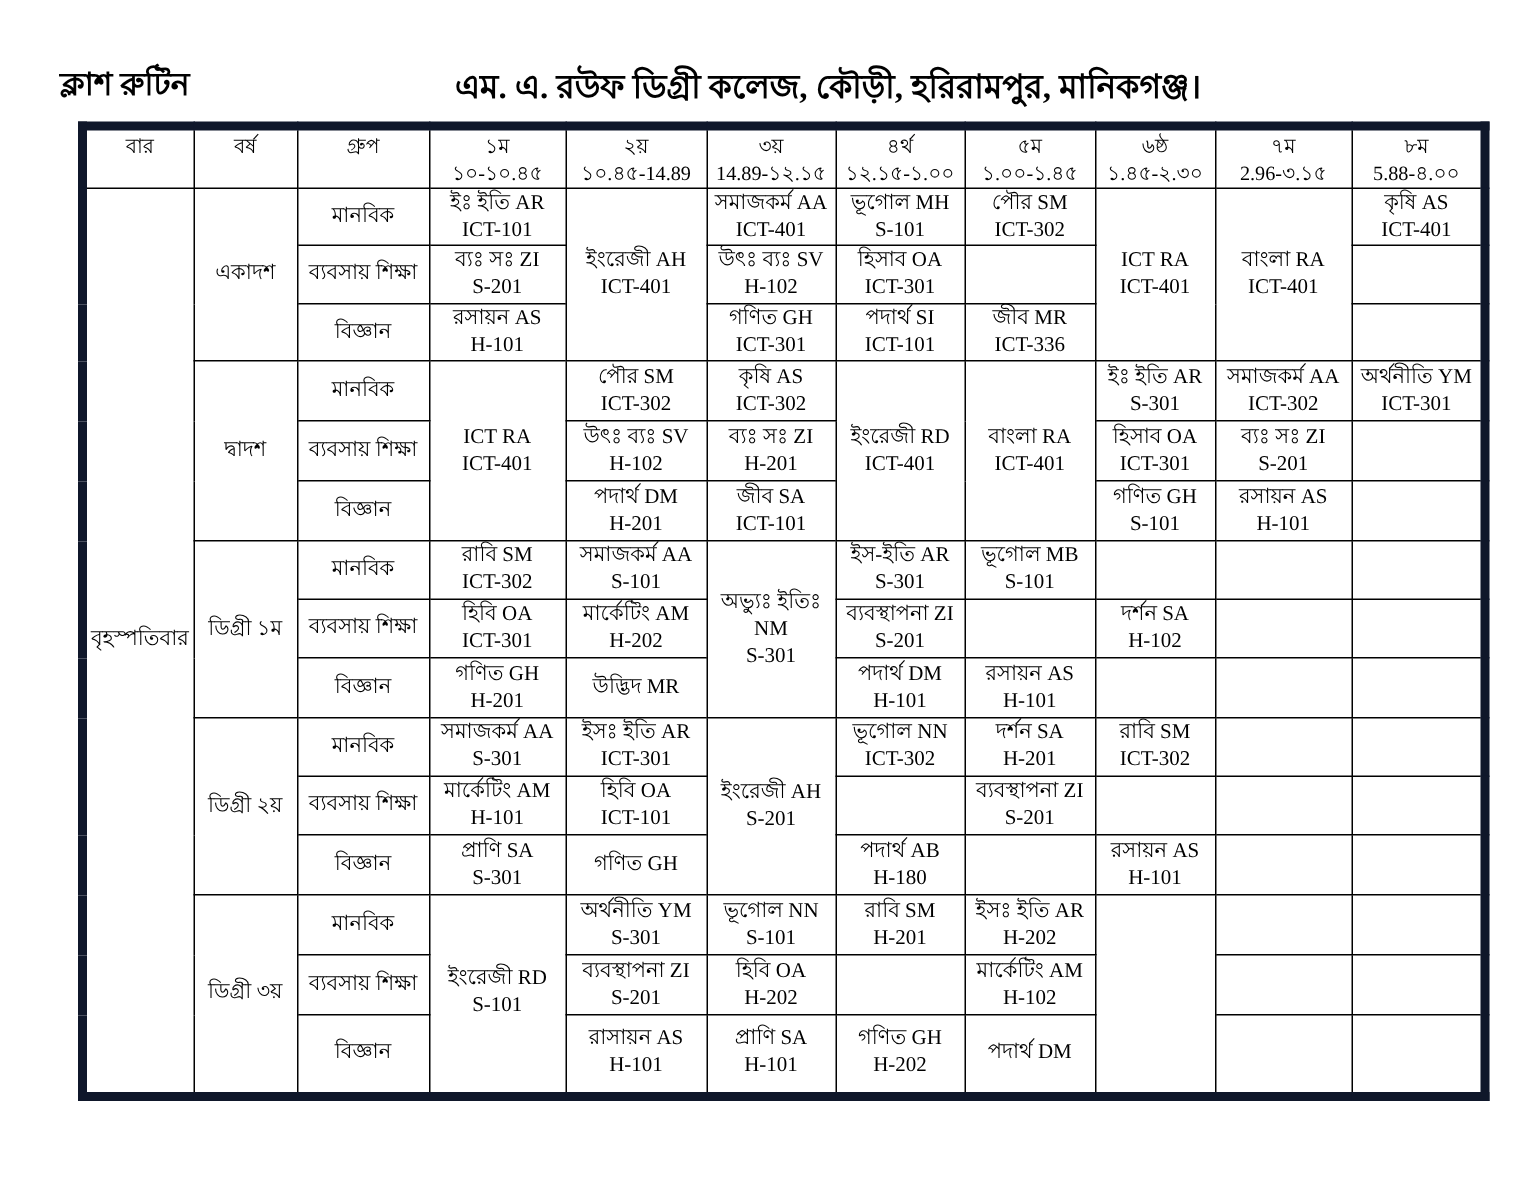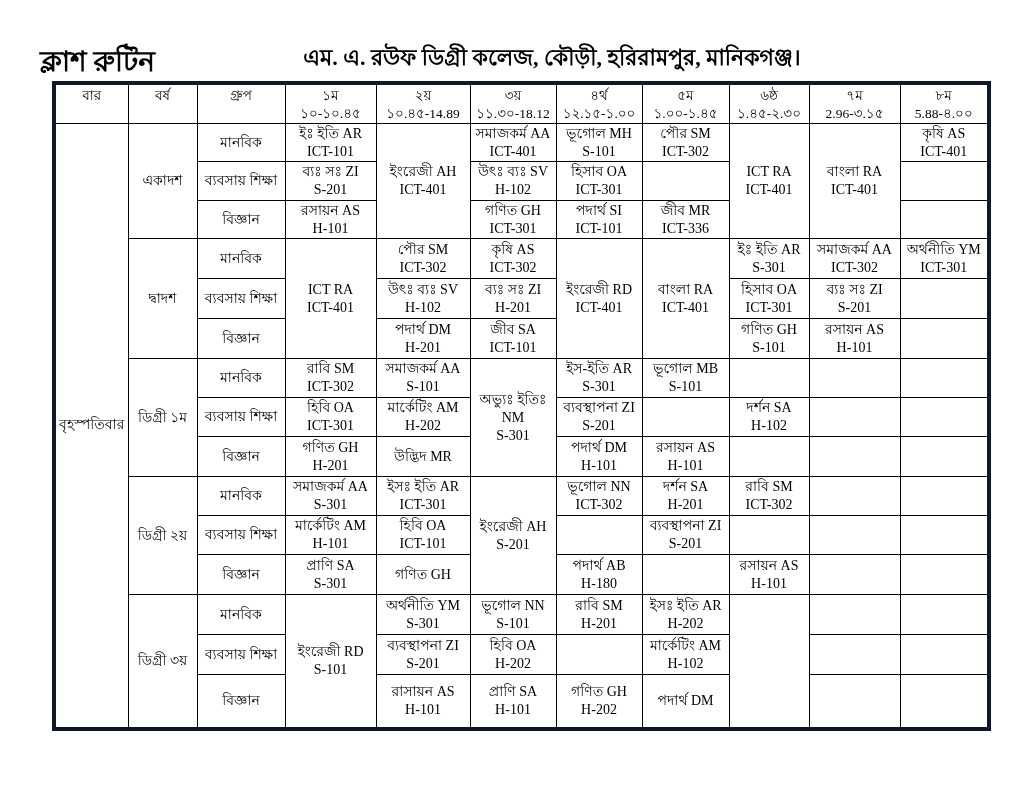--- a/index.html
+++ b/index.html
@@ -2,25 +2,25 @@
 <html><head>
 <meta charset="utf-8">
 <style>
   html,body{margin:0;padding:0;}
   body{
     width:1024px;height:791px;background:#ffffff;color:#000;
     font-family:"Liberation Serif","DejaVu Serif",serif;
     -webkit-font-smoothing:antialiased;
   }
   .titlebar{position:relative;padding-top:40px;height:32px;}
-  .doc-title{position:absolute;left:40px;top:40px;font-size:28px;font-weight:700;}
+  .doc-title{position:absolute;left:40px;top:40px;font-size:21px;font-weight:700;}
   .college-title{text-align:center;padding-left:80px;font-size:22px;font-weight:700;}
   table.routine{
     border-collapse:collapse;table-layout:fixed;
-    margin:9px 0 0 52px;border:4px solid #0f172a;
+    margin:9px 0 0 52px;border:6px solid #0f172a;
   }
   th,td{
     border:1px solid #000;text-align:center;padding:0 2px;
     font-size:14px;line-height:18px;white-space:pre-line;
   }
   th{vertical-align:top;font-weight:400;font-size:13.5px;padding-top:2px;}
   td{vertical-align:middle;}
   tr.h37{height:37px}tr.h38{height:38px}tr.h39{height:39px}
   tr.h40{height:40px}tr.h54{height:54px}
   col.c-day{width:74px}col.c-year{width:69px}col.c-group{width:88px}
@@ -54,21 +54,21 @@
   <tbody>
       <tr class="h37">
     <th>বার</th>
     <th>বর্ষ</th>
     <th>গ্রুপ</th>
     <th>১ম
 ১০-১০.৪৫</th>
     <th>২য়
 ১০.৪৫-14.89</th>
     <th>৩য়
-১১.৩০-18.12</th>
+14.89-১২.১৫</th>
     <th>৪র্থ
 ১২.১৫-১.০০</th>
     <th>৫ম
 ১.০০-১.৪৫</th>
     <th>৬ষ্ঠ
 ১.৪৫-২.৩০</th>
     <th>৭ম
 2.96-৩.১৫</th>
     <th>৮ম
 5.88-৪.০০</th>

